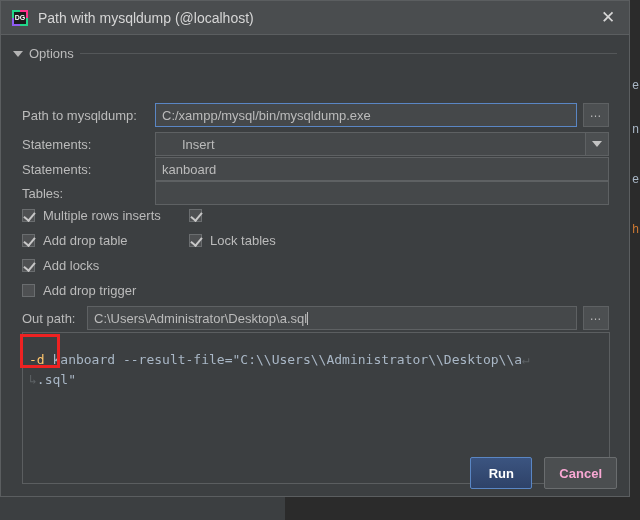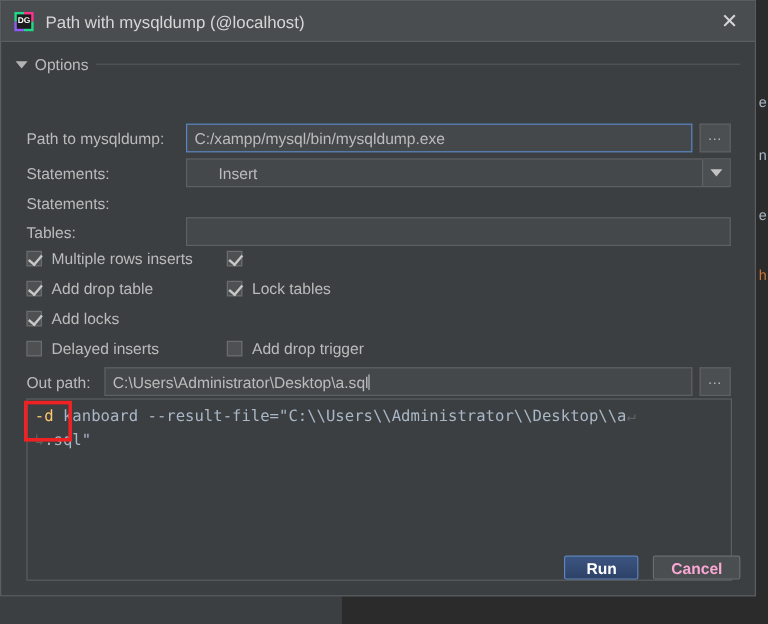--- a/index.html
+++ b/index.html
@@ -266,21 +266,21 @@
   
   #command-area {
     position: absolute;
     left: 21px;
     top: 297px;
     width: 588px;
     height: 152px;
     box-sizing: border-box;
     background: #3c3f41;
     border: 1px solid #5b5e60;
-    padding: 5px 6px;
+    padding: 17px 6px;
     overflow: hidden;
   }
   .cmd-line {
     font-family: "DejaVu Sans Mono", monospace;
     font-size: 13px;
     line-height: 20px;
     white-space: pre;
     color: #a9b7c6;
   }
   .cmd-line .opt { color: #ffc66d; }
@@ -307,21 +307,21 @@
     width: 630px;
     height: 46px;
     display: flex;
     align-items: center;
     justify-content: flex-end;
     padding-right: 14px;
     box-sizing: border-box;
     gap: 12px;
   }
   .btn {
-    height: 20px;
+    height: 32px;
     min-width: 62px;
     padding: 4px 14px;
     box-sizing: border-box;
     font-size: 13px;
     font-family: "Liberation Sans", sans-serif;
     display: flex;
     align-items: center;
     justify-content: center;
     cursor: pointer;
     border-radius: 2px;
@@ -391,20 +391,21 @@
       <div class="combo" style="width:454px;">
         <div class="combo-value">Insert</div>
         <div class="combo-arrow-box">
           <div class="combo-arrow"></div>
         </div>
       </div>
     </div>
 
     <div class="form-row" style="top:121px;">
       <div class="form-label">Statements:</div>
+      <div class="text-input" style="width:454px;">kanboard</div>
     </div>
 
     <div class="form-row" style="top:145px;">
       <div class="form-label">Tables:</div>
       <div class="text-input" style="width:454px;"></div>
     </div>
 
     <div id="checkbox-grid">
 
       <div class="cb-row">
@@ -429,24 +430,20 @@
       </div>
 
       <div class="cb-row">
         <div class="cb-cell col2">
           <div class="cbox checked"></div>
           <div class="cb-label">Add locks</div>
         </div>
       </div>
 
       <div class="cb-row">
-        <div class="cb-cell col1">
-          <div class="cbox"></div>
-          <div class="cb-label">Delayed inserts</div>
-        </div>
         <div class="cb-cell col2">
           <div class="cbox"></div>
           <div class="cb-label">Add drop trigger</div>
         </div>
       </div>
 
     </div>
 
     <div class="form-row" style="top:270px;">
       <div class="form-label" style="width:86px; padding-left:21px;">Out path:</div>

